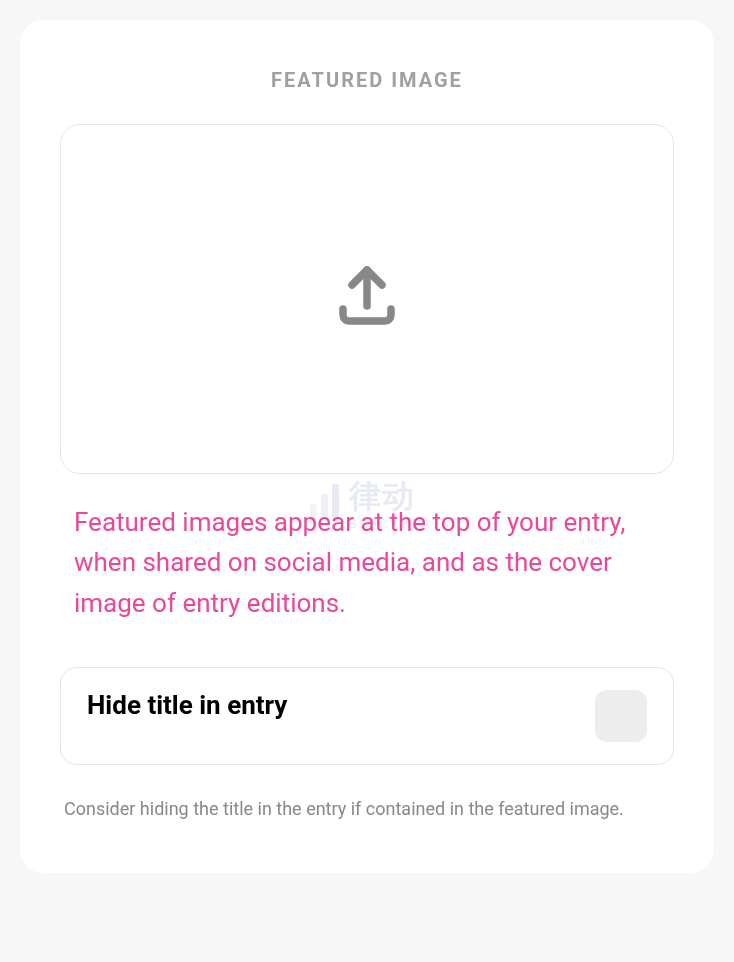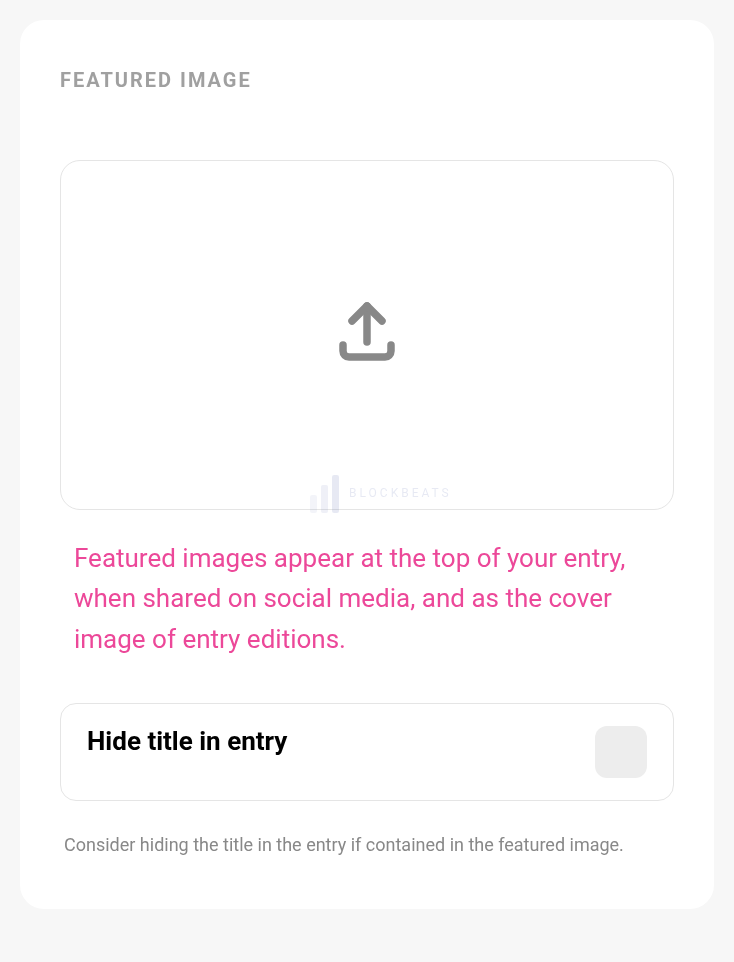--- a/index.html
+++ b/index.html
@@ -21,25 +21,26 @@
     
     .card {
       background: #ffffff;
       border-radius: 24px;
       width: 100%;
       padding: 48px 40px 50px 40px;
       position: relative;
     }
     
     .section-title {
+      text-align: center;
       font-size: 20px;
       font-weight: 700;
       letter-spacing: 2px;
       color: #a0a0a0;
-      margin-bottom: 68px;
+      margin-bottom: 32px;
     }
     
     .upload-area {
       border: 1px solid #e5e5e5;
       border-radius: 20px;
       height: 350px;
       display: flex;
       align-items: center;
       justify-content: center;
       cursor: pointer;
@@ -166,17 +167,18 @@
 
   <p class="hint-text">Consider hiding the title in the entry if contained in the featured image.</p>
 
   <div class="watermark">
     <div class="watermark-bars">
       <div></div>
         <div></div>
         <div></div>
     </div>
     <div class="watermark-text">
+      <span class="watermark-main">律动</span>
       <span class="watermark-sub">BLOCKBEATS</span>
     </div>
   </div>
 
 </div>
 
 </body></html>

